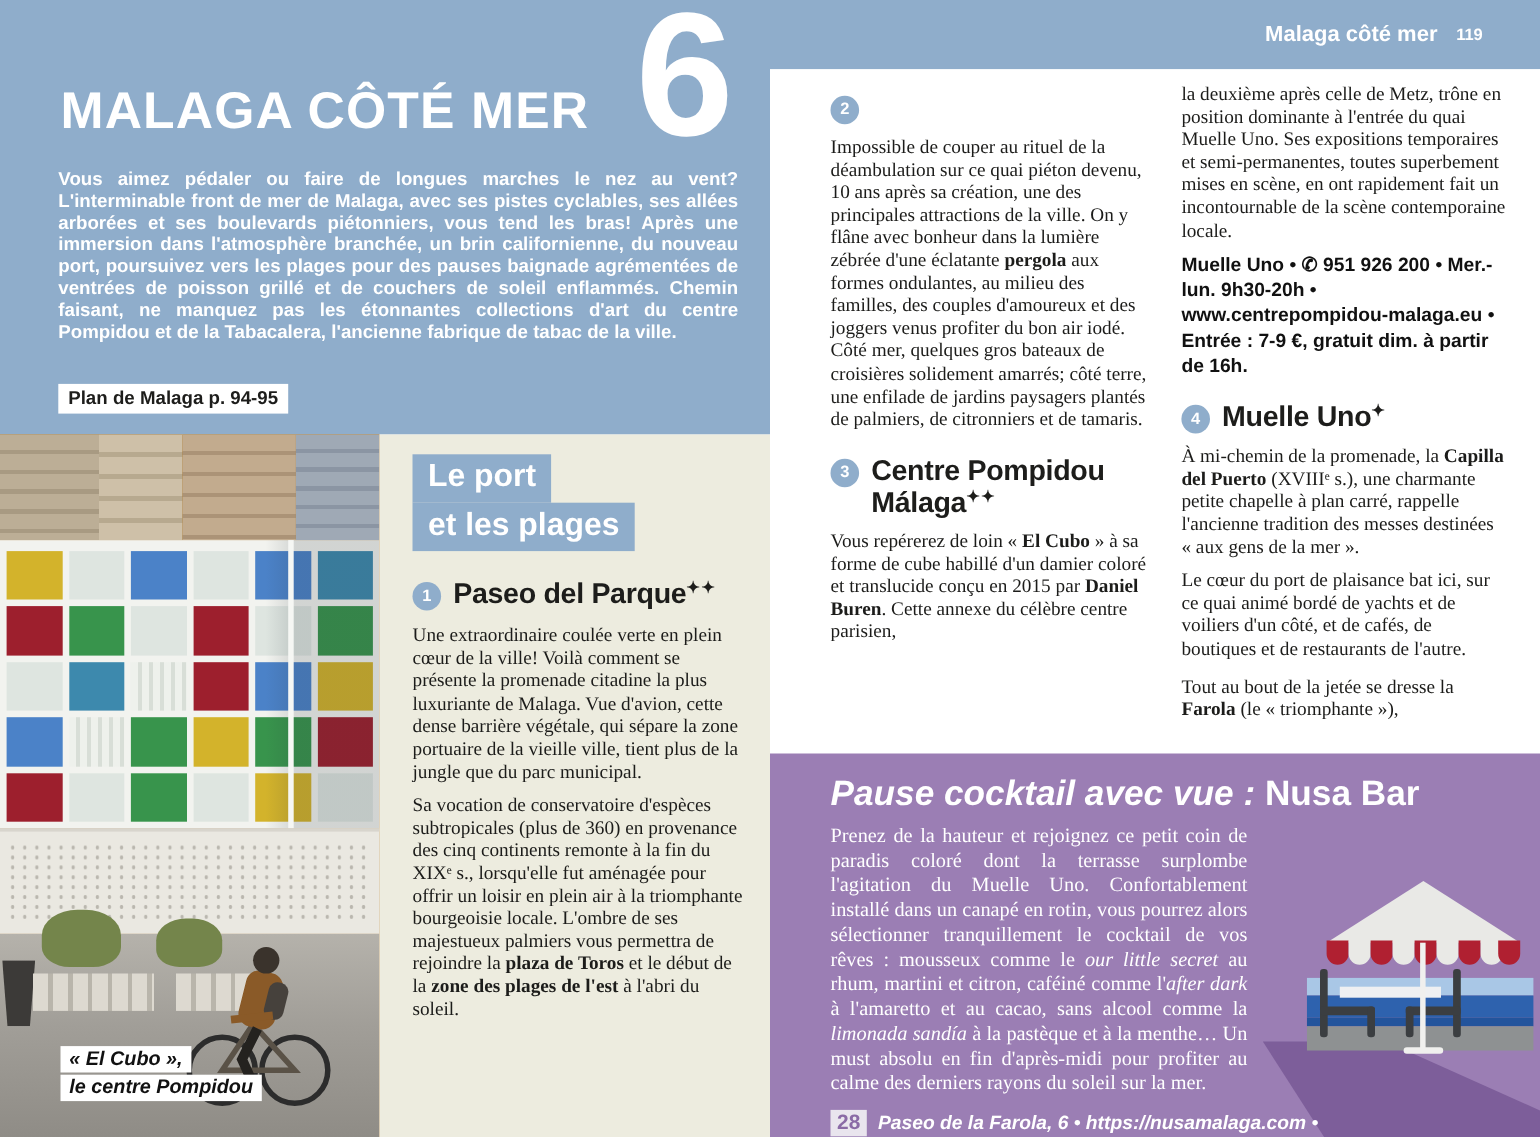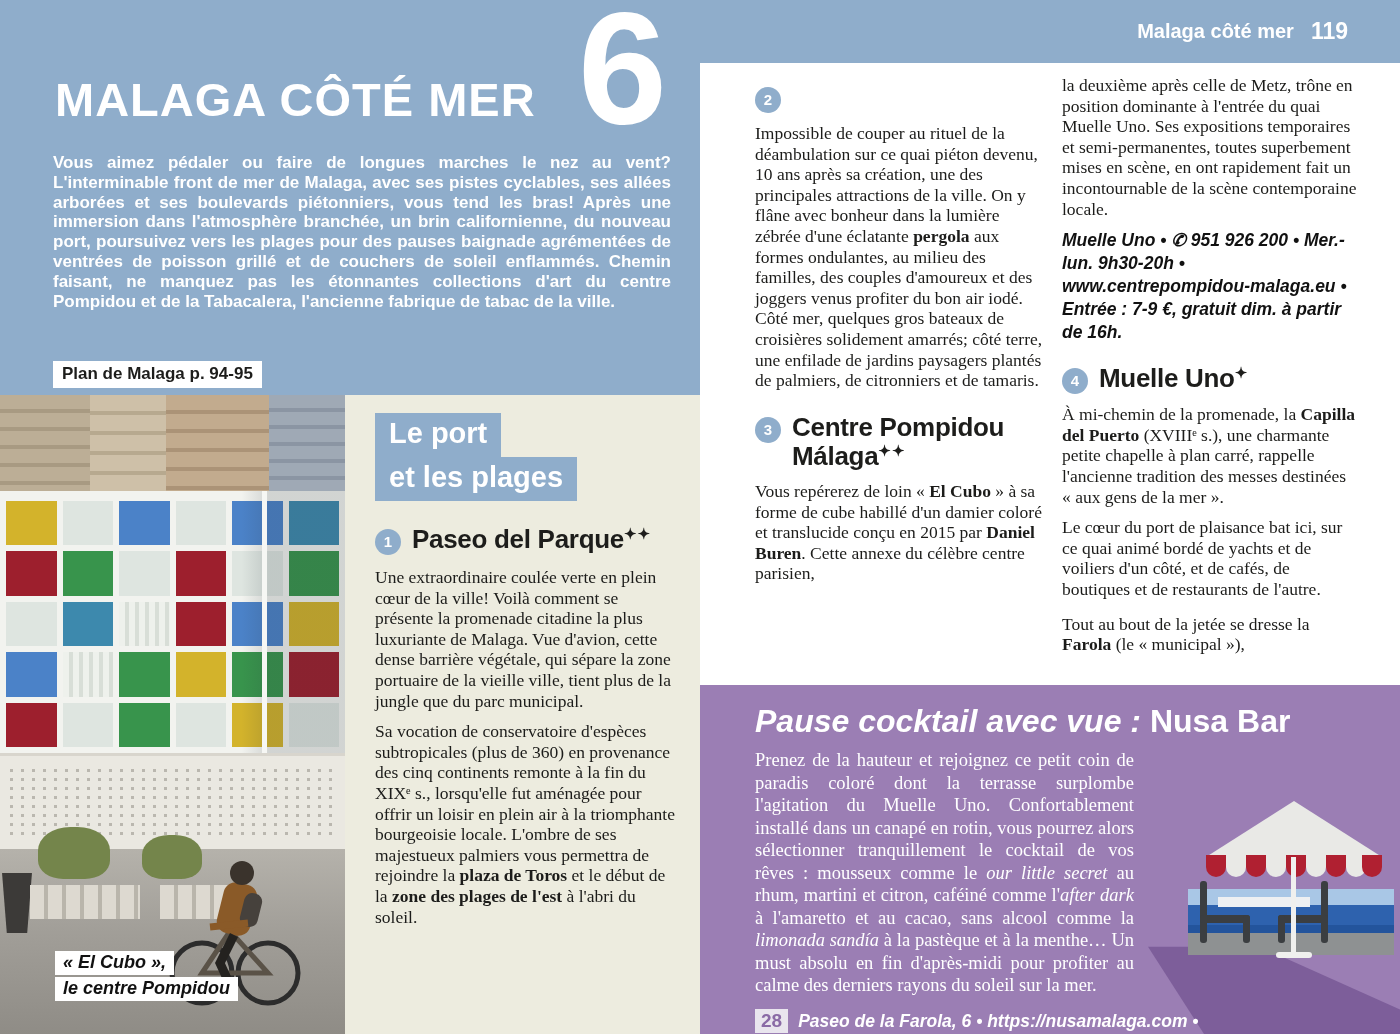--- a/index.html
+++ b/index.html
@@ -22,30 +22,30 @@
     position:absolute; left:578px; top:-28px; color:#fff;
     font-size:160px; font-weight:bold; line-height:1.2;
   }
   .hero-intro {
     position:absolute; left:53px; top:153px; width:618px;
     color:#fff; font-size:17px; font-weight:bold; line-height:19.8px;
     text-align:justify;
   }
   .map-badge {
     position:absolute; left:53px; top:349px; background:#fff; color:var(--ink);
-    font-size:17px; font-weight:bold; padding:3px 9px 4px;margin-top:12px;
+    font-size:17px; font-weight:bold; padding:3px 9px 4px;
   }
 
   
   .band {
     position:absolute; left:700px; top:0; width:700px; height:63px; background:var(--blue);
     display:flex; align-items:center; justify-content:flex-end; padding-right:52px; gap:17px;
   }
   .band-title { color:#fff; font-size:20px; font-weight:bold; }
-  .band-page { color:#fff; font-size:23px; font-weight:bold; }
+  .band-page { color:#fff; font-size:15px; font-weight:bold; }
 
   
   .photo { position:absolute; left:0; top:395px; width:345px; height:639px; overflow:hidden; background:#a16207; }
   .buildings { position:absolute; left:0; top:0; width:100%; height:96px; display:flex; }
   .bld { height:100%; }
   .bld.b1 { width:26%; background:repeating-linear-gradient(180deg,#bcae96 0 14px,#a89a82 14px 18px); }
   .bld.b2 { width:22%; background:repeating-linear-gradient(180deg,#cec0a8 0 16px,#b7a98f 16px 20px); }
   .bld.b3 { width:30%; background:repeating-linear-gradient(180deg,#c2ab8e 0 15px,#ab9377 15px 19px); }
   .bld.b4 { width:22%; background:repeating-linear-gradient(180deg,#9fa9b5 0 13px,#8b95a3 13px 17px); }
   .cube {
@@ -100,26 +100,26 @@
     margin:4px 11px 0 0;
   }
   .item-title { font-size:26px; font-weight:bold; line-height:1.12; letter-spacing:-0.3px; white-space:pre-line; }
   .stars { font-size:15px; vertical-align:9px; letter-spacing:1px; }
   .body-text { font-family:"Liberation Serif", serif; font-size:17.5px; line-height:20.6px; color:#1c1c1a; width:300px; }
   .body-text p { margin-bottom:10px; }
 
   
   .white-area { position:absolute; left:700px; top:63px; width:700px; height:622px; background:#fff; }
   .colA { position:absolute; left:55px; top:20px; width:290px; }
-  .colB { position:absolute; left:362px; top:12px; width:296px; }
+  .colB { position:absolute; left:374px; top:12px; width:296px; }
   .colA .item-head, .colB .item-head { margin:0 0 10px; }
   .colA .body-text, .colB .body-text { width:100%; }
   .colA .gap-head, .colB .gap-head { margin-top:22px; }
   .meta {
-    font-size:17.5px; font-weight:bold; font-style:italic; line-height:23px;
+    font-size:17.5px; font-weight:bold; line-height:23px;
     margin:4px 0 20px; color:#111;
   }
   .p-space { margin-top:14px; }
 
   
   .cocktail-box { position:absolute; left:700px; top:685px; width:700px; height:349px; background:var(--purple); overflow:hidden; }
   .box-shadow { position:absolute; inset:0; background:var(--purple-shadow);
     clip-path:polygon(64% 75%, 80% 75%, 100% 93%, 100% 100%, 72% 100%); }
   .cocktail-content { position:relative; z-index:2; padding:18px 0 0 55px; width:660px; }
   .cocktail-title { color:#fff; font-size:32px; font-weight:bold; margin-bottom:9px; }
@@ -257,21 +257,21 @@
         <p><span>la deuxième après celle de Metz, trône en position dominante à l'entrée du quai Muelle Uno. Ses expositions temporaires et semi-permanentes, toutes superbement mises en scène, en ont rapidement fait un incontournable de la scène contemporaine locale.</span></p>
       </div>
       <div class="meta">Muelle Uno • ✆ 951 926 200 • Mer.-lun. 9h30-20h • www.centrepompidou-malaga.eu • Entrée : 7-9 €, gratuit dim. à partir de 16h.</div>
       <div class="item-head">
         <span class="num-badge">4</span>
         <span class="item-title"><span>Muelle Uno</span><span class="stars">✦</span></span>
       </div>
       <div class="body-text">
         <p><span>À mi-chemin de la promenade, la </span><span class="b">Capilla del Puerto</span><span> (XVIIIᵉ s.), une charmante petite chapelle à plan carré, rappelle l'ancienne tradition des messes destinées « aux gens de la mer ».</span></p>
         <p><span>Le cœur du port de plaisance bat ici, sur ce quai animé bordé de yachts et de voiliers d'un côté, et de cafés, de boutiques et de restaurants de l'autre.</span></p>
-        <p class="p-space"><span>Tout au bout de la jetée se dresse la </span><span class="b">Farola</span><span> (le « municipal »),</span></p>
+        <p class="p-space"><span>Tout au bout de la jetée se dresse la </span><span class="b">Farola</span><span> (le « triomphante »),</span></p>
       </div>
     </div>
   </div>
 
   <div class="cocktail-box">
     <div class="box-shadow"></div>
 
     <svg class="illustration" width="212" height="172" viewBox="0 0 212 172">
 
       <rect x="0" y="92" width="206" height="16" style="fill:var(--sea-light)"></rect>

